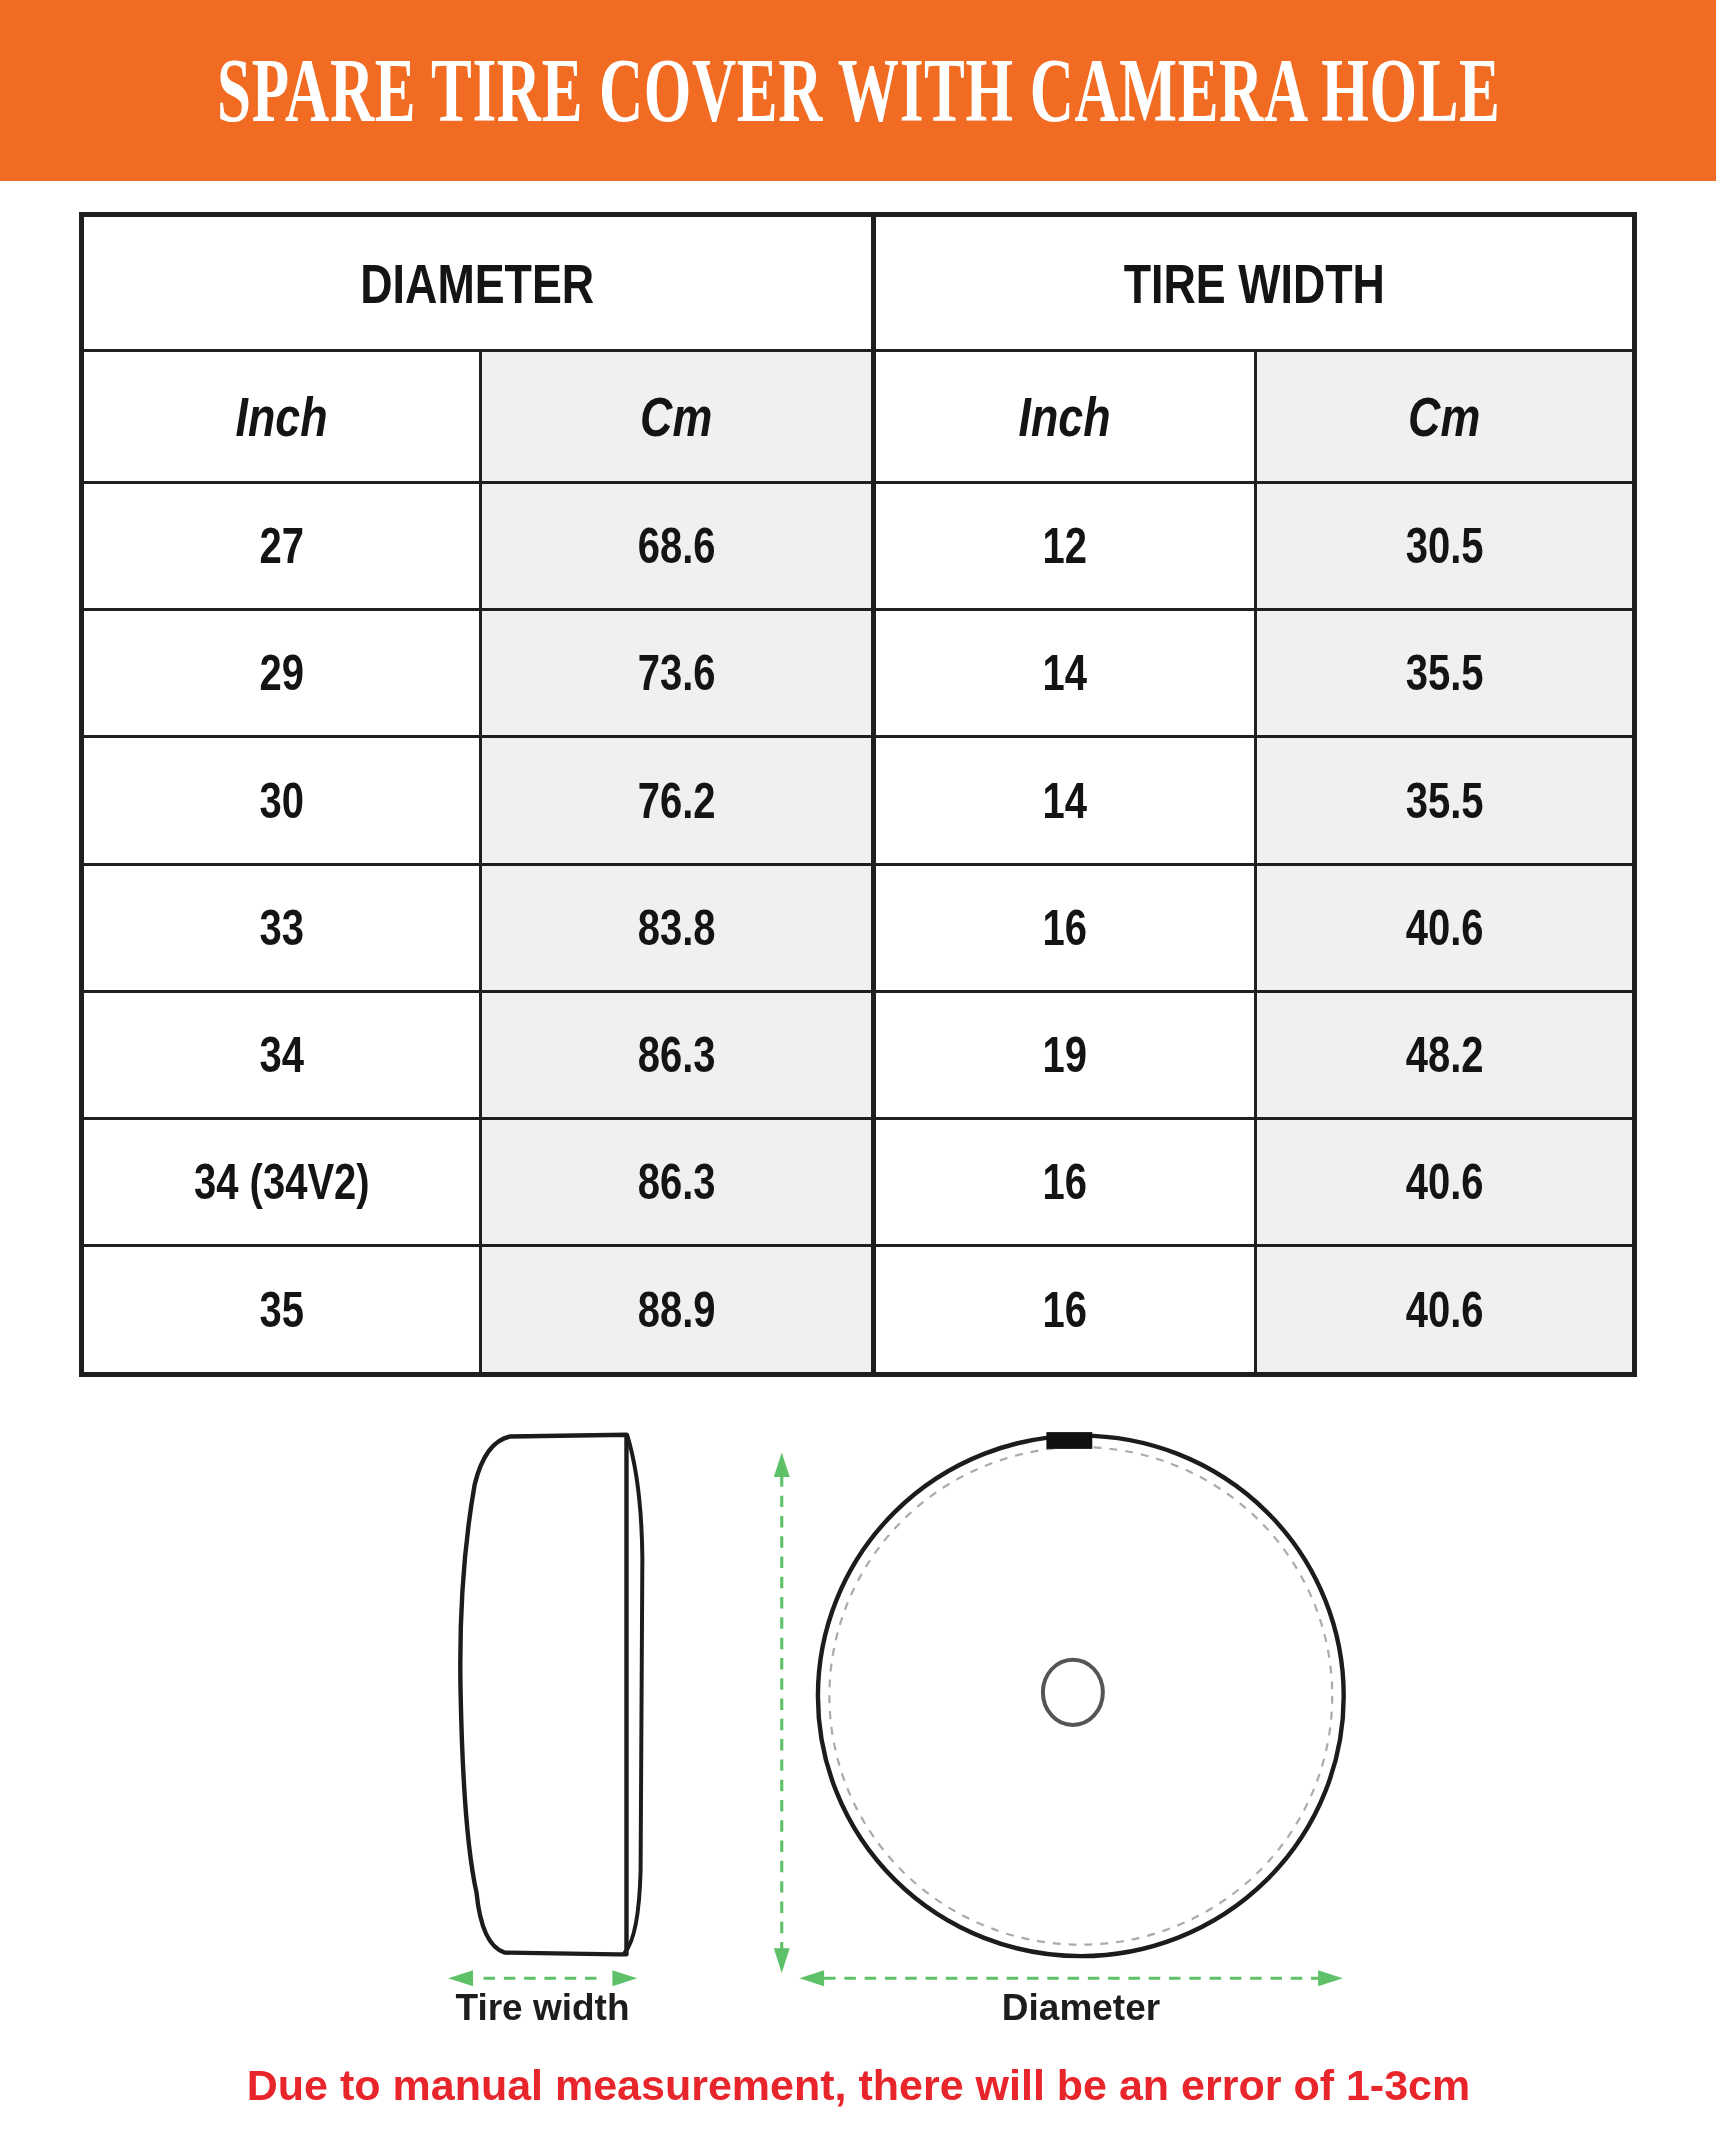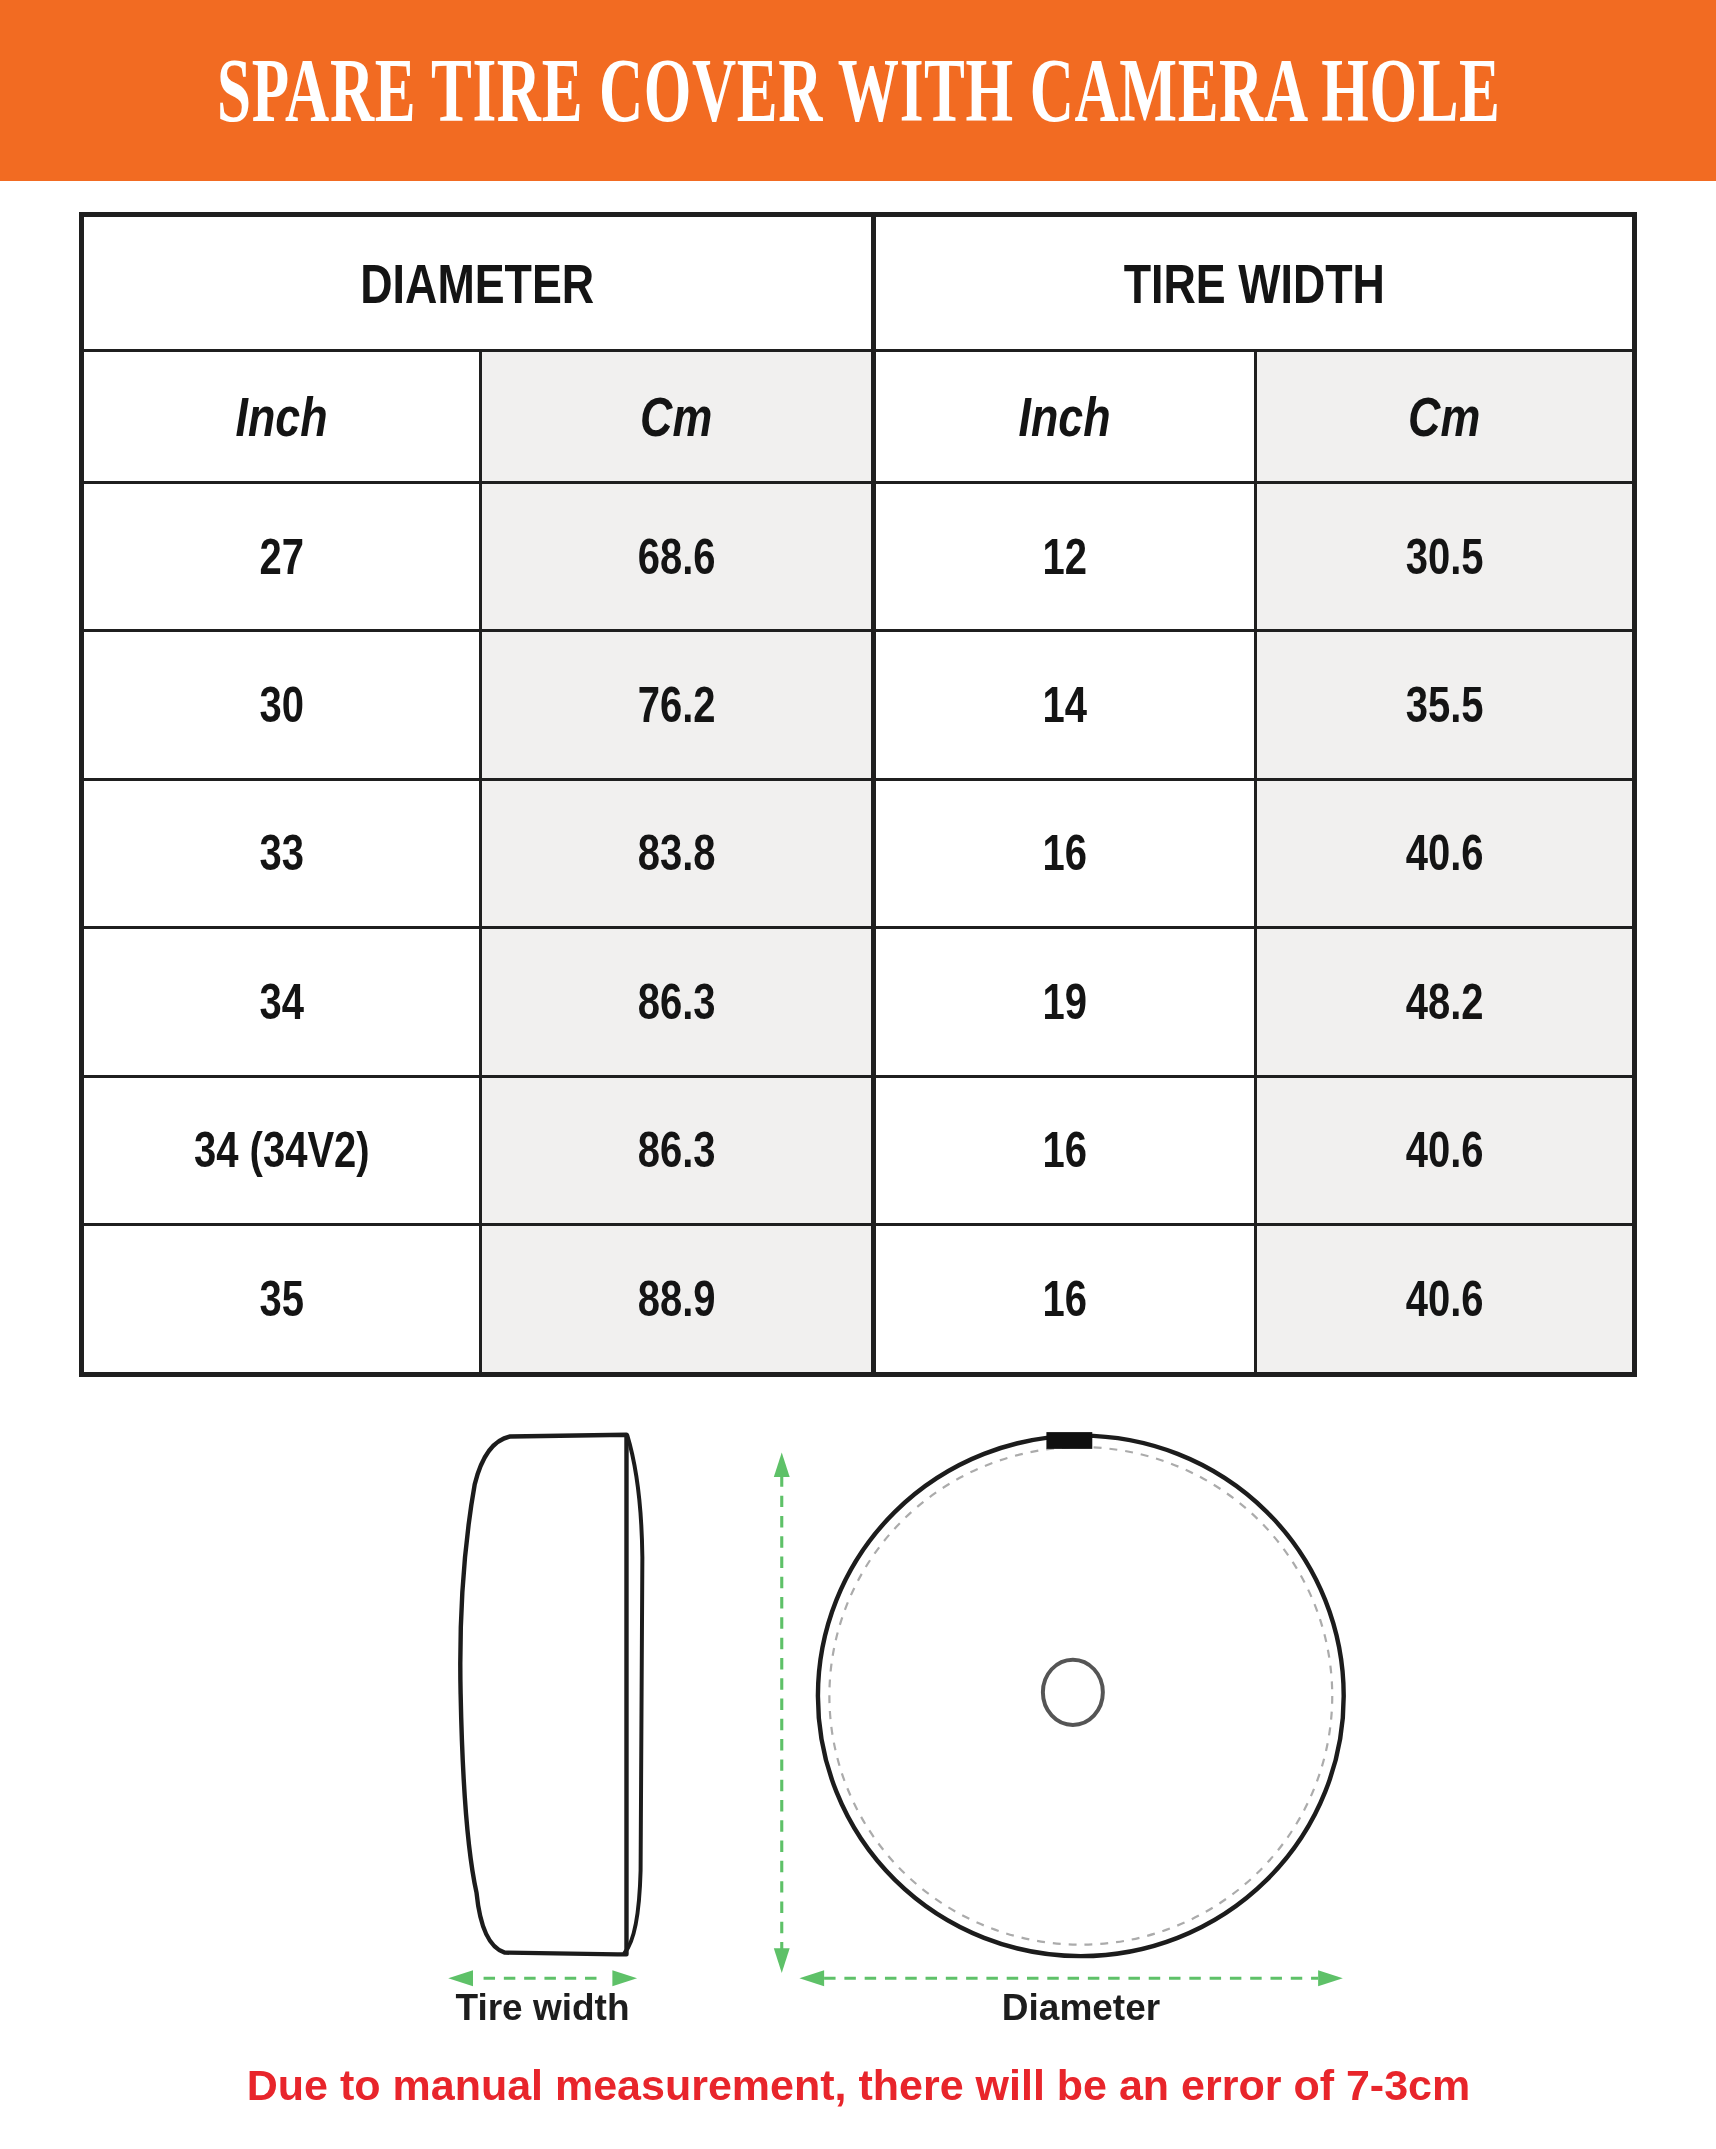--- a/index.html
+++ b/index.html
@@ -130,20 +130,26 @@
     </tr>
   </thead>
   <tbody>
       <tr>
         <td><span class="cnd">27</span></td>
         <td class="cm-col"><span class="cnd">68.6</span></td>
         <td class="group-divider"><span class="cnd">12</span></td>
         <td class="cm-col"><span class="cnd">30.5</span></td>
       </tr>
       <tr>
+        <td><span class="cnd">29</span></td>
+        <td class="cm-col"><span class="cnd">73.6</span></td>
+        <td class="group-divider"><span class="cnd">14</span></td>
+        <td class="cm-col"><span class="cnd">35.5</span></td>
+      </tr>
+      <tr>
         <td><span class="cnd">30</span></td>
         <td class="cm-col"><span class="cnd">76.2</span></td>
         <td class="group-divider"><span class="cnd">14</span></td>
         <td class="cm-col"><span class="cnd">35.5</span></td>
       </tr>
       <tr>
         <td><span class="cnd">33</span></td>
         <td class="cm-col"><span class="cnd">83.8</span></td>
         <td class="group-divider"><span class="cnd">16</span></td>
         <td class="cm-col"><span class="cnd">40.6</span></td>
@@ -207,14 +213,14 @@
     <g>
       <line class="arrow-line" x1="934" y1="652" x2="1494" y2="652"></line>
       <polygon class="arrow-head" points="906,652 934,643 934,661"></polygon>
       <polygon class="arrow-head" points="1522,652 1494,643 1494,661"></polygon>
     </g>
   </svg>
   <div class="d-label" id="tire-width-label">Tire width</div>
   <div class="d-label" id="diameter-label">Diameter</div>
 </div>
 
-<div class="note">Due to manual measurement, there will be an error of 7-3cm</div>
+<div class="note">Due to manual measurement, there will be an error of 1-3cm</div>
 
 
 </body></html>

